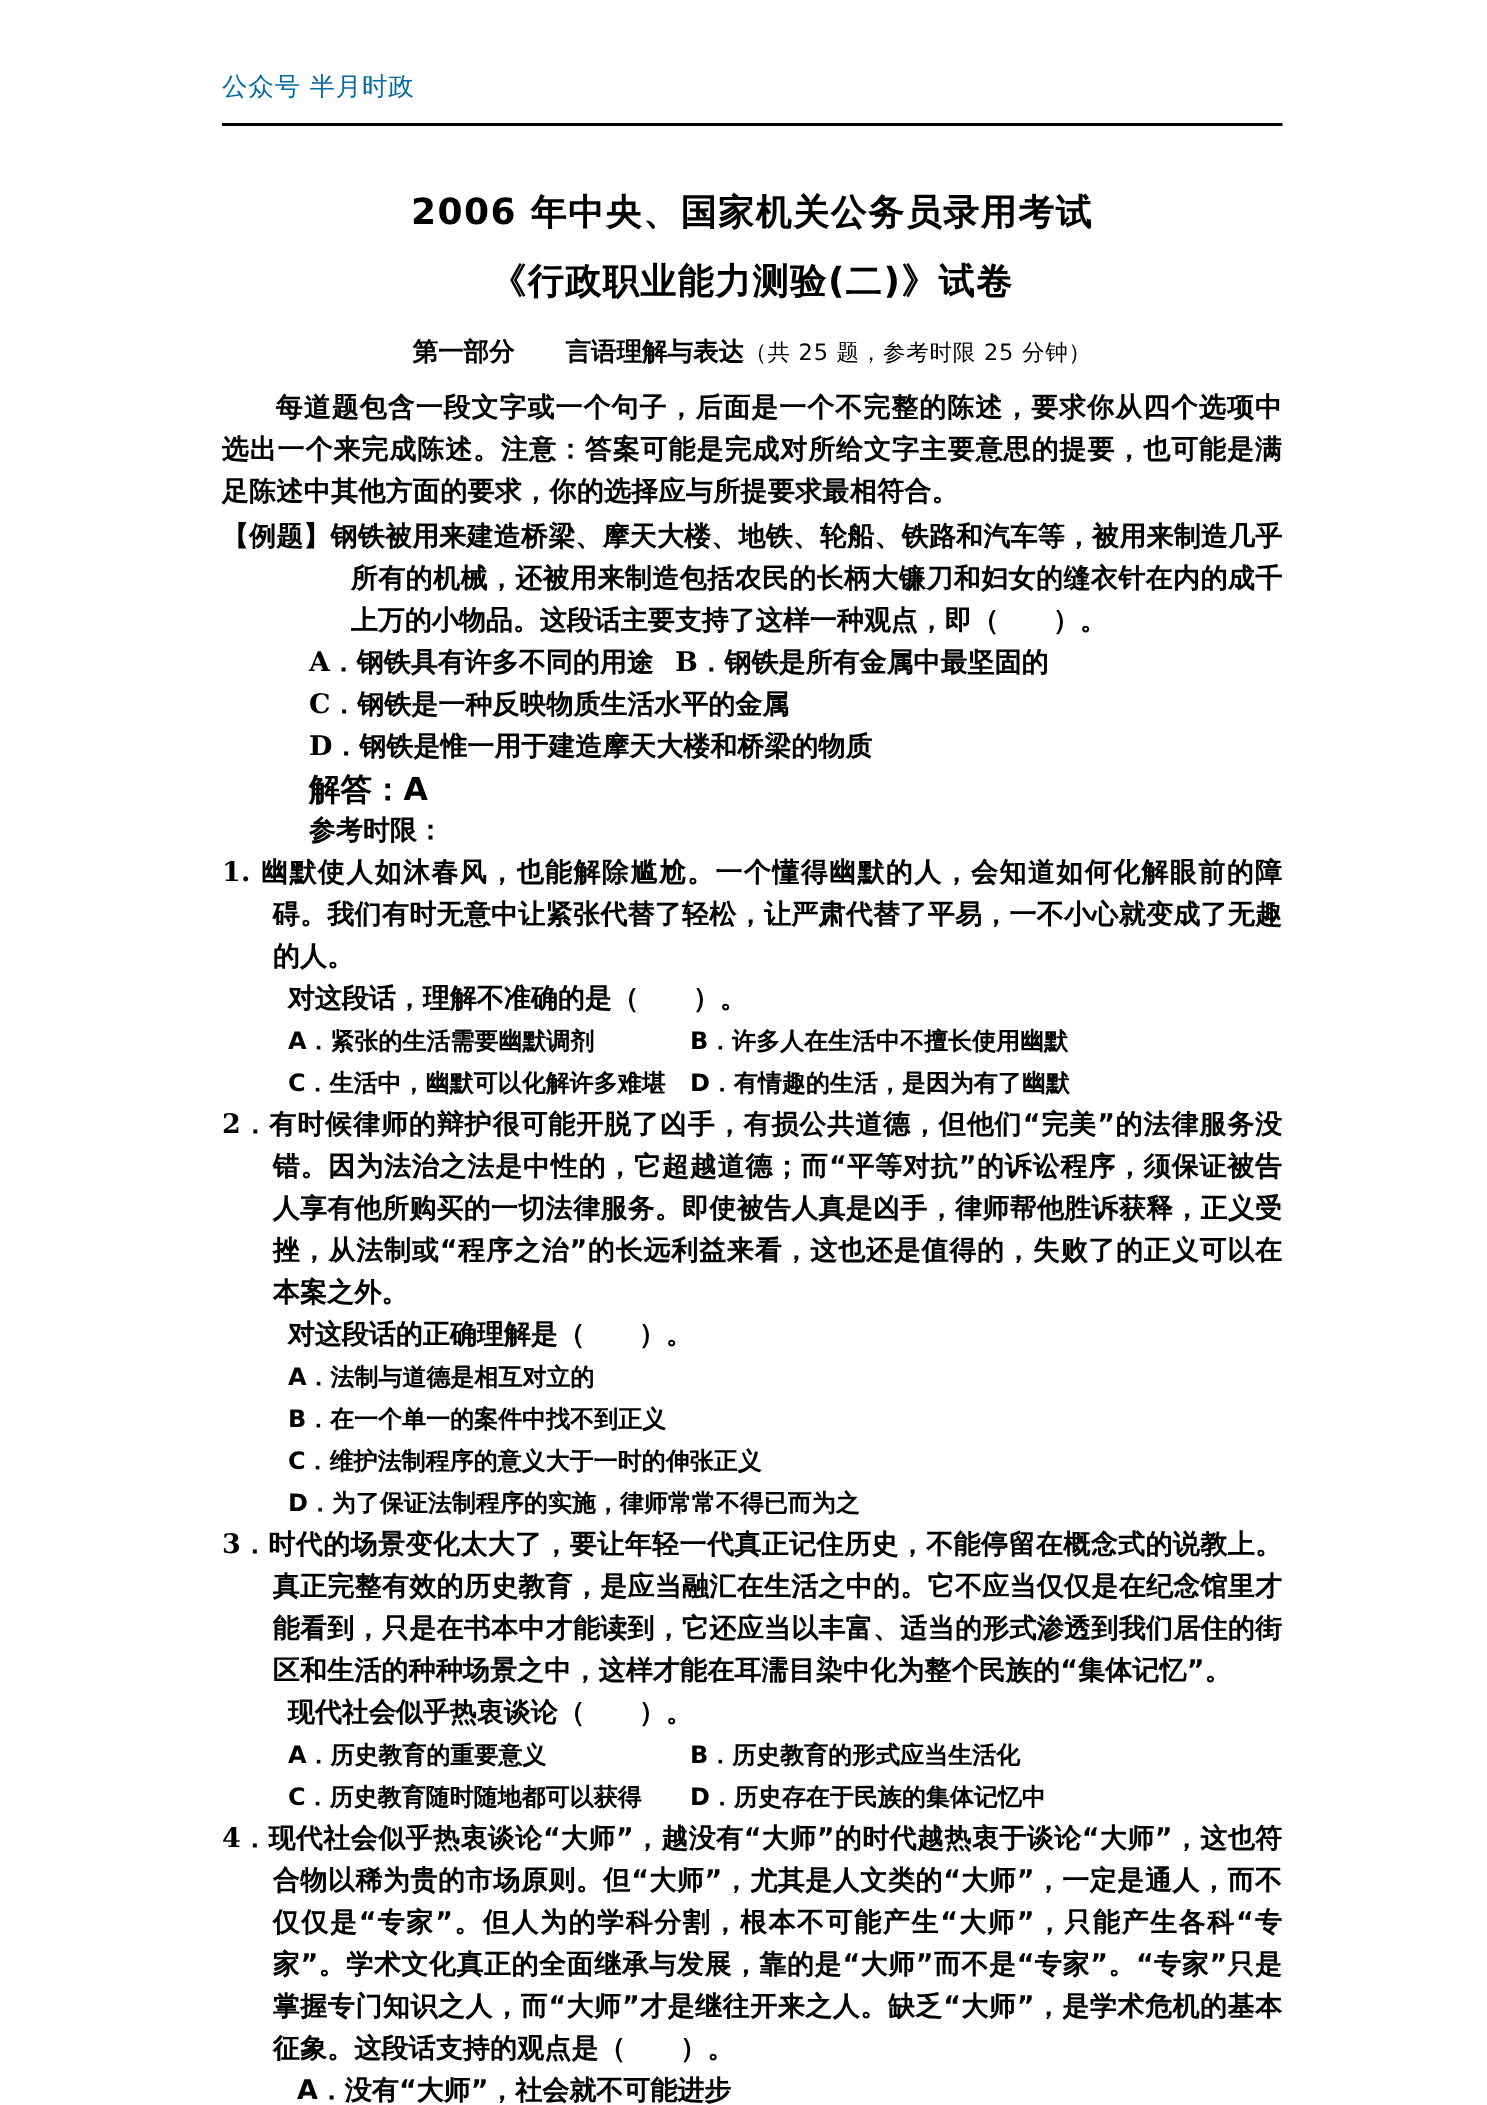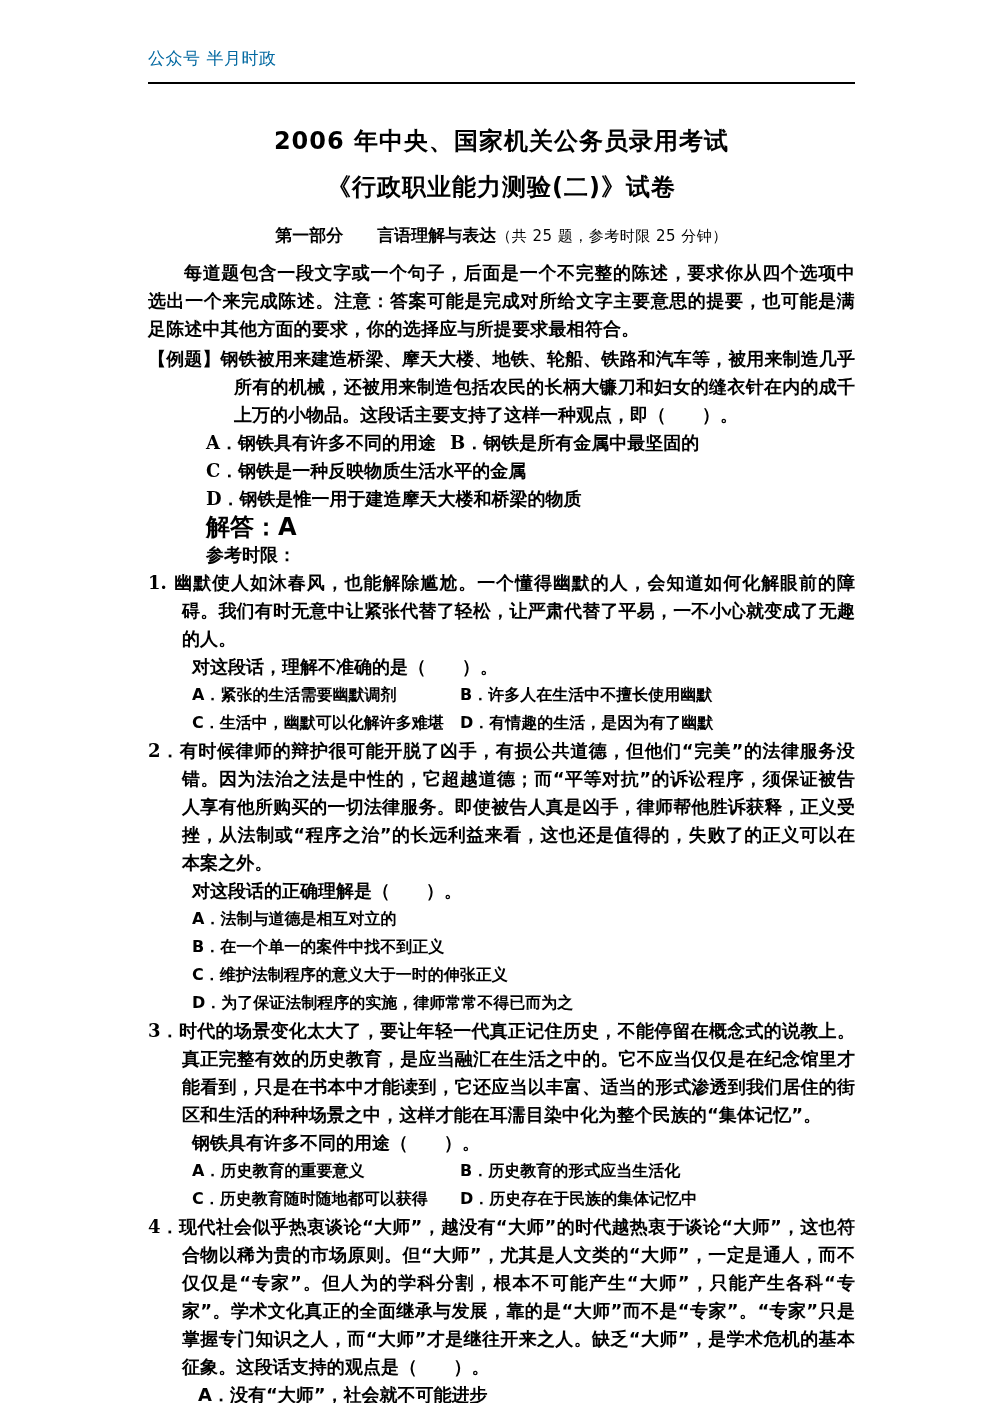--- a/index.html
+++ b/index.html
@@ -100,21 +100,21 @@
     padding-left: 58px;
     font-weight: bold;
     white-space: nowrap;
   }
   .opt-line .col {
     display: inline-block;
   }
   .opt-line .colA { min-width: 244px; }
   .opt-line .lbl { font-family: "DejaVu Serif", "Liberation Serif", serif; }
   .answer-line {
-    font-size: 24px;
+    font-size: 21px;
     line-height: 28px;
     padding-left: 58px;
     font-weight: bold;
   }
   .begin-line {
     font-size: 18px;
     line-height: 28px;
     padding-left: 58px;
     font-weight: bold;
   }
@@ -210,21 +210,21 @@
       <div class="q-opts">
         <div class="opt-row"><span class="lbl">A．</span><span>法制与道德是相互对立的</span></div>
         <div class="opt-row"><span class="lbl">B．</span><span>在一个单一的案件中找不到正义</span></div>
         <div class="opt-row"><span class="lbl">C．</span><span>维护法制程序的意义大于一时的伸张正义</span></div>
         <div class="opt-row"><span class="lbl">D．</span><span>为了保证法制程序的实施，律师常常不得已而为之</span></div>
       </div>
     </div>
 
     <div class="q">
       <p class="q-body"><span class="q-num">3．</span><span>时代的场景变化太大了，要让年轻一代真正记住历史，不能停留在概念式的说教上。真正完整有效的历史教育，是应当融汇在生活之中的。它不应当仅仅是在纪念馆里才能看到，只是在书本中才能读到，它还应当以丰富、适当的形式渗透到我们居住的街区和生活的种种场景之中，这样才能在耳濡目染中化为整个民族的“集体记忆”。</span></p>
-      <div class="q-stem">钢铁具有许多不同的用途（　　）。</div>
+      <div class="q-stem">现代社会似乎热衷谈论（　　）。</div>
       <div class="q-opts">
         <div class="opt-row">
           <span class="colA"><span class="lbl">A．</span><span>历史教育的重要意义</span></span><span><span class="lbl">B．</span><span>历史教育的形式应当生活化</span></span>
         </div>
         <div class="opt-row">
           <span class="colA"><span class="lbl">C．</span><span>历史教育随时随地都可以获得</span></span><span><span class="lbl">D．</span><span>历史存在于民族的集体记忆中</span></span>
         </div>
       </div>
     </div>
 

